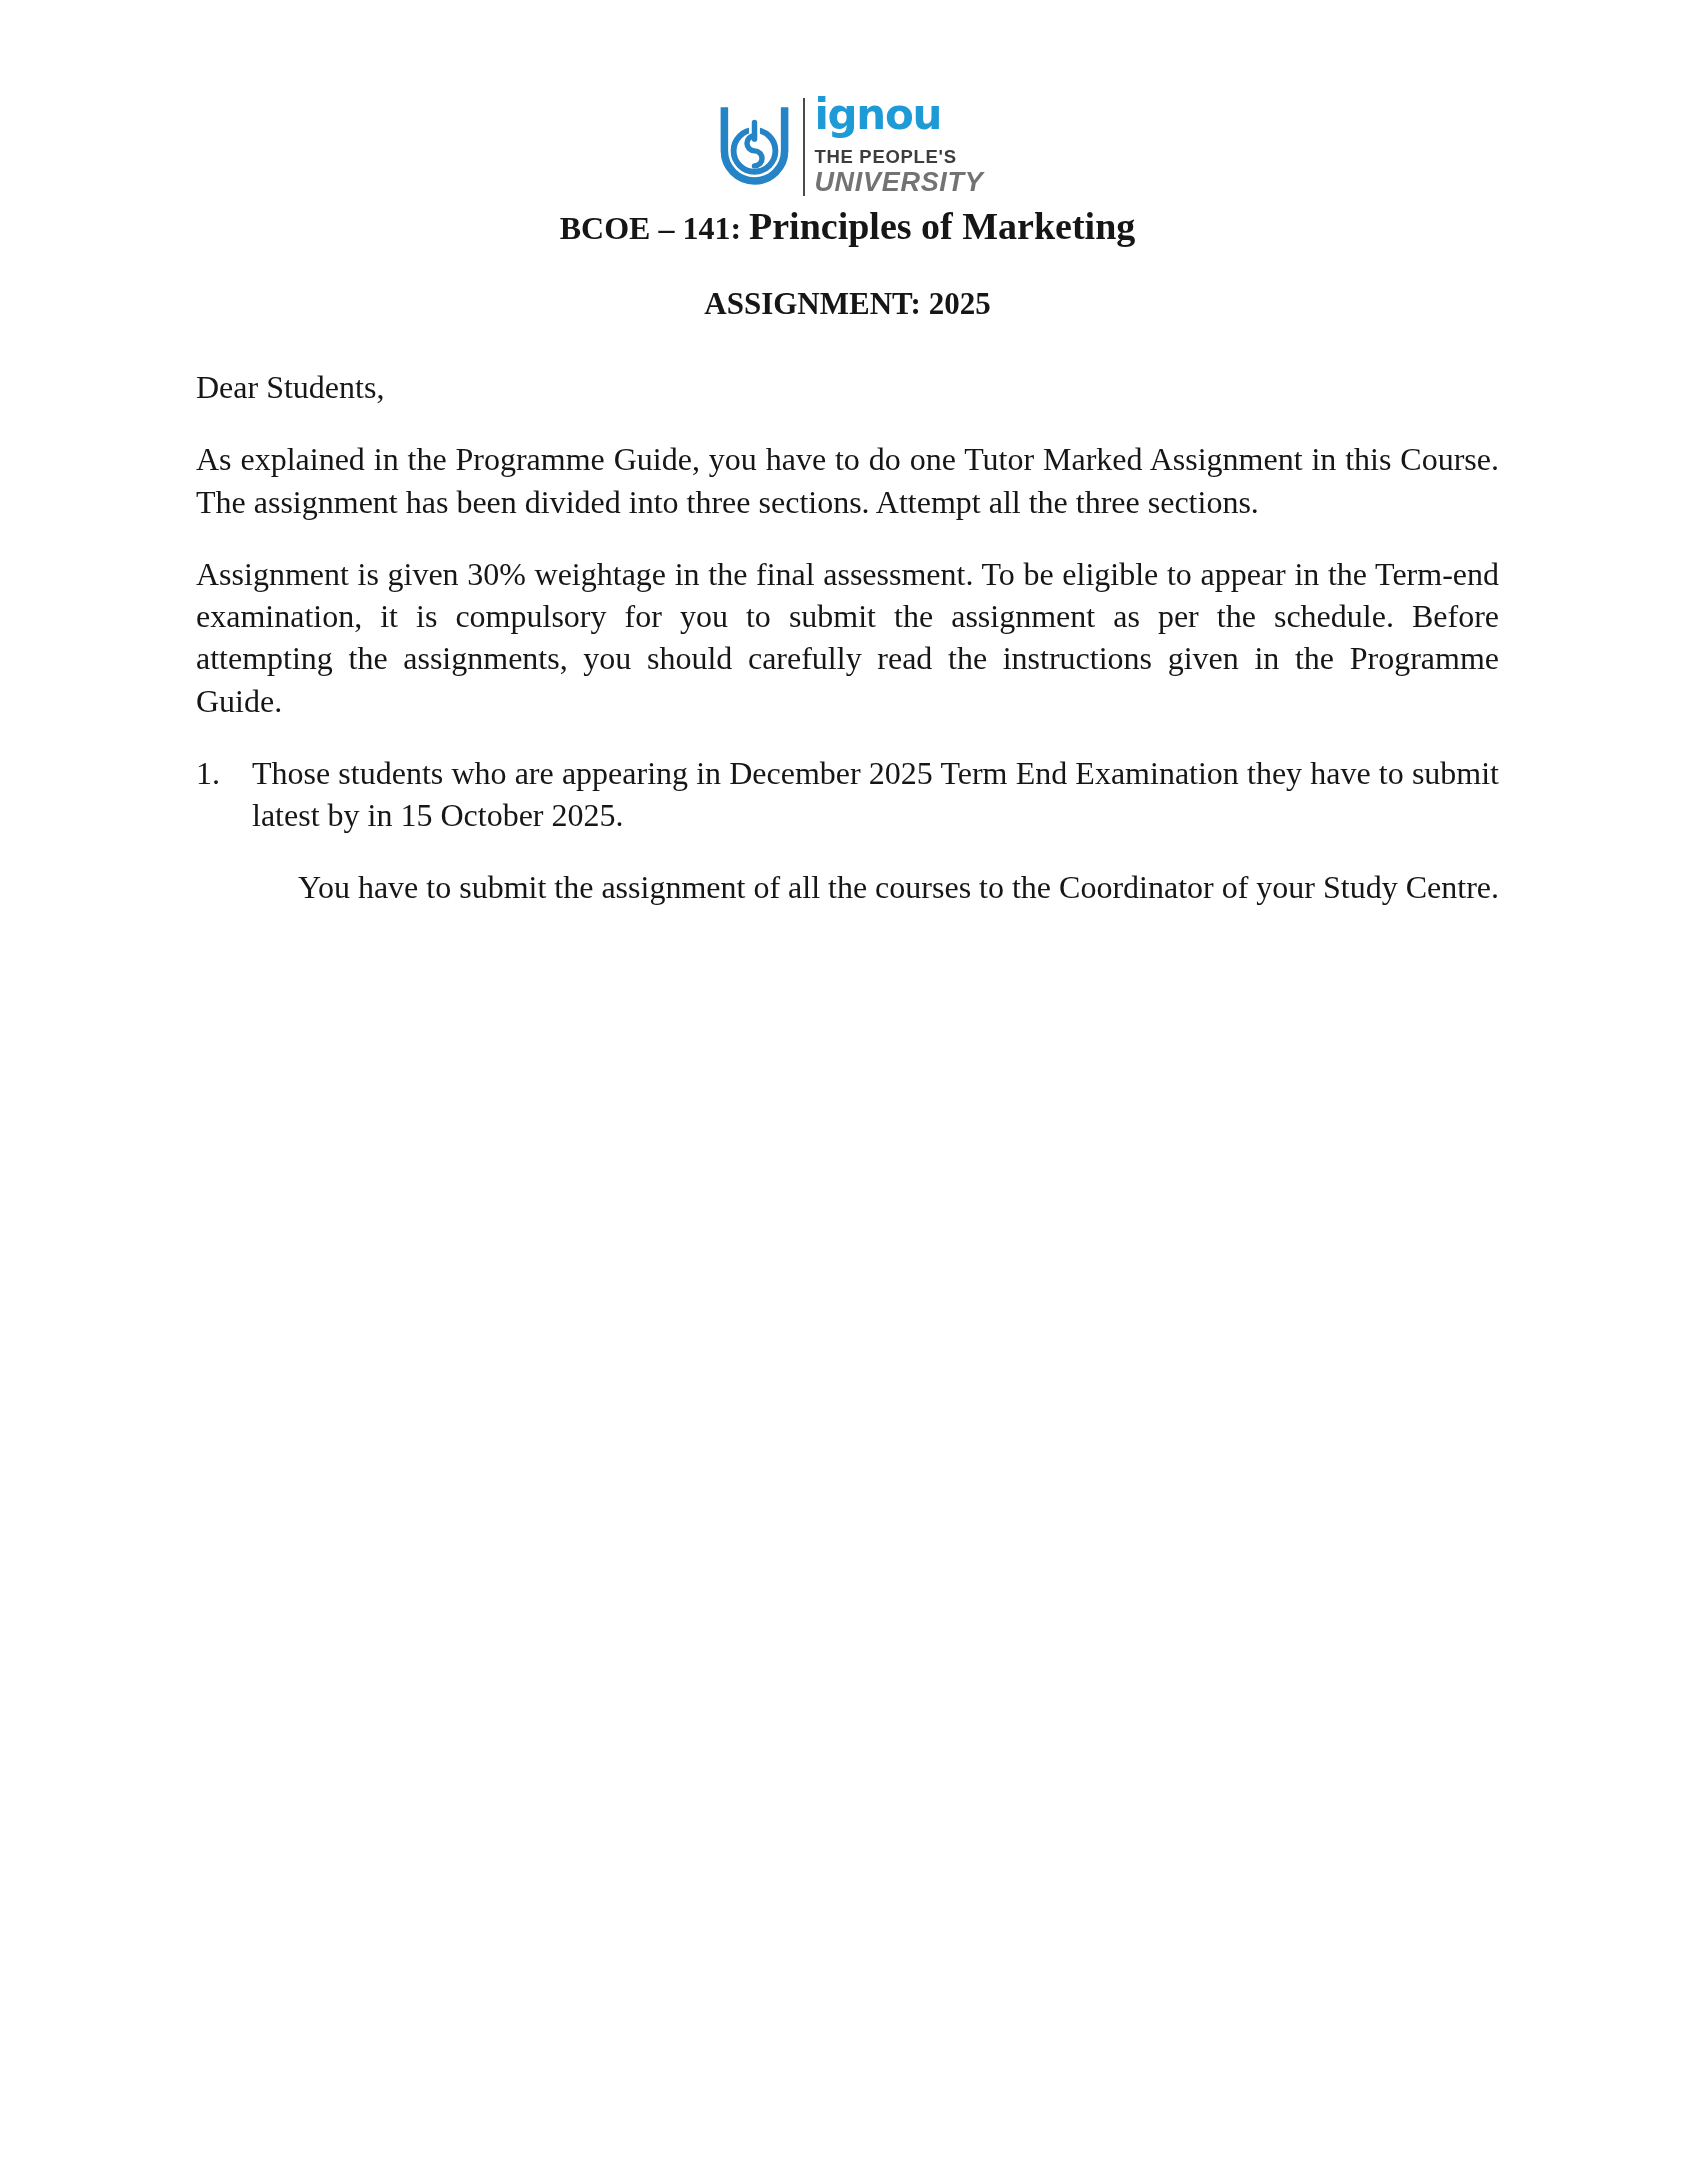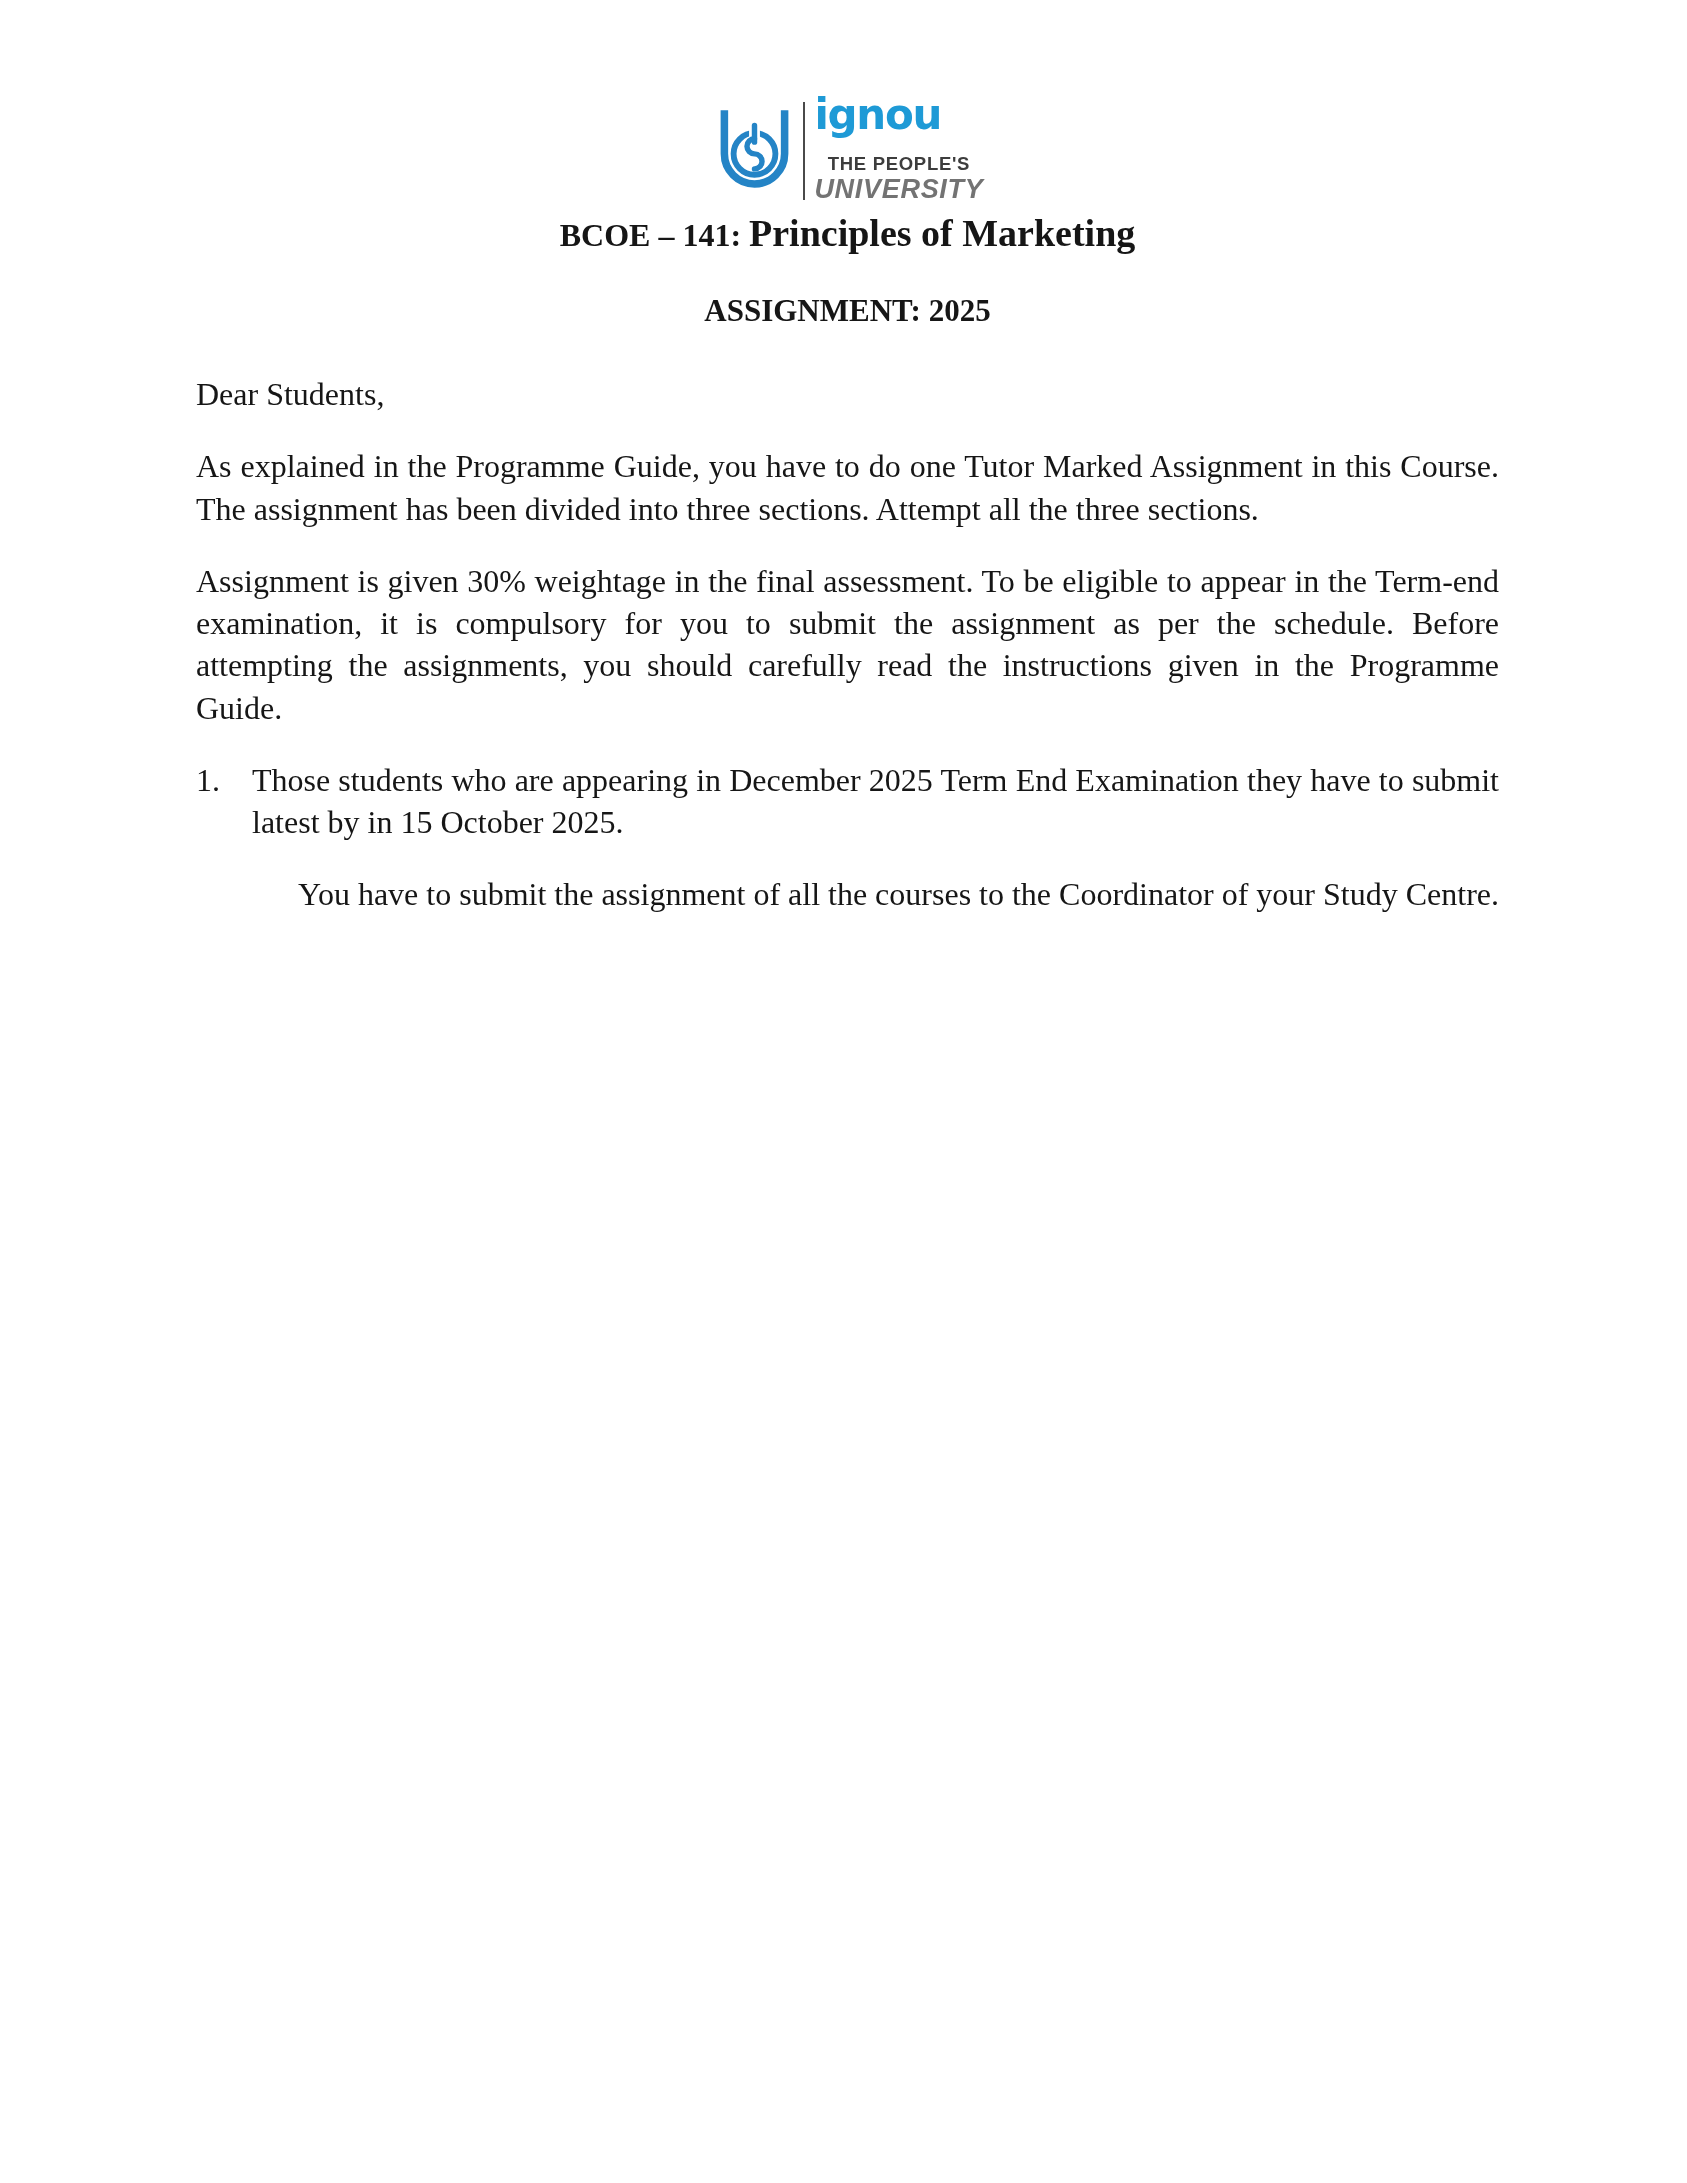--- a/index.html
+++ b/index.html
@@ -37,22 +37,21 @@
     letter-spacing: -1.3px;
     color: #1e9ad6;
     margin-top: -4px;
   }
   .wordmark .tag1 {
     font-family: "Liberation Sans", sans-serif;
     font-size: 18.5px;
     font-weight: 600;
     color: #3d3d3d;
     letter-spacing: 0.7px;
-    margin-top: 19px;
-    text-align: center;
+    margin-top: 12px;
   }
   .wordmark .tag2 {
     font-family: "Liberation Sans", sans-serif;
     font-size: 27px;
     font-weight: bold;
     color: #737373;
     letter-spacing: 0.7px;
     margin-top: 2.6px;
     font-style: italic;
   }

